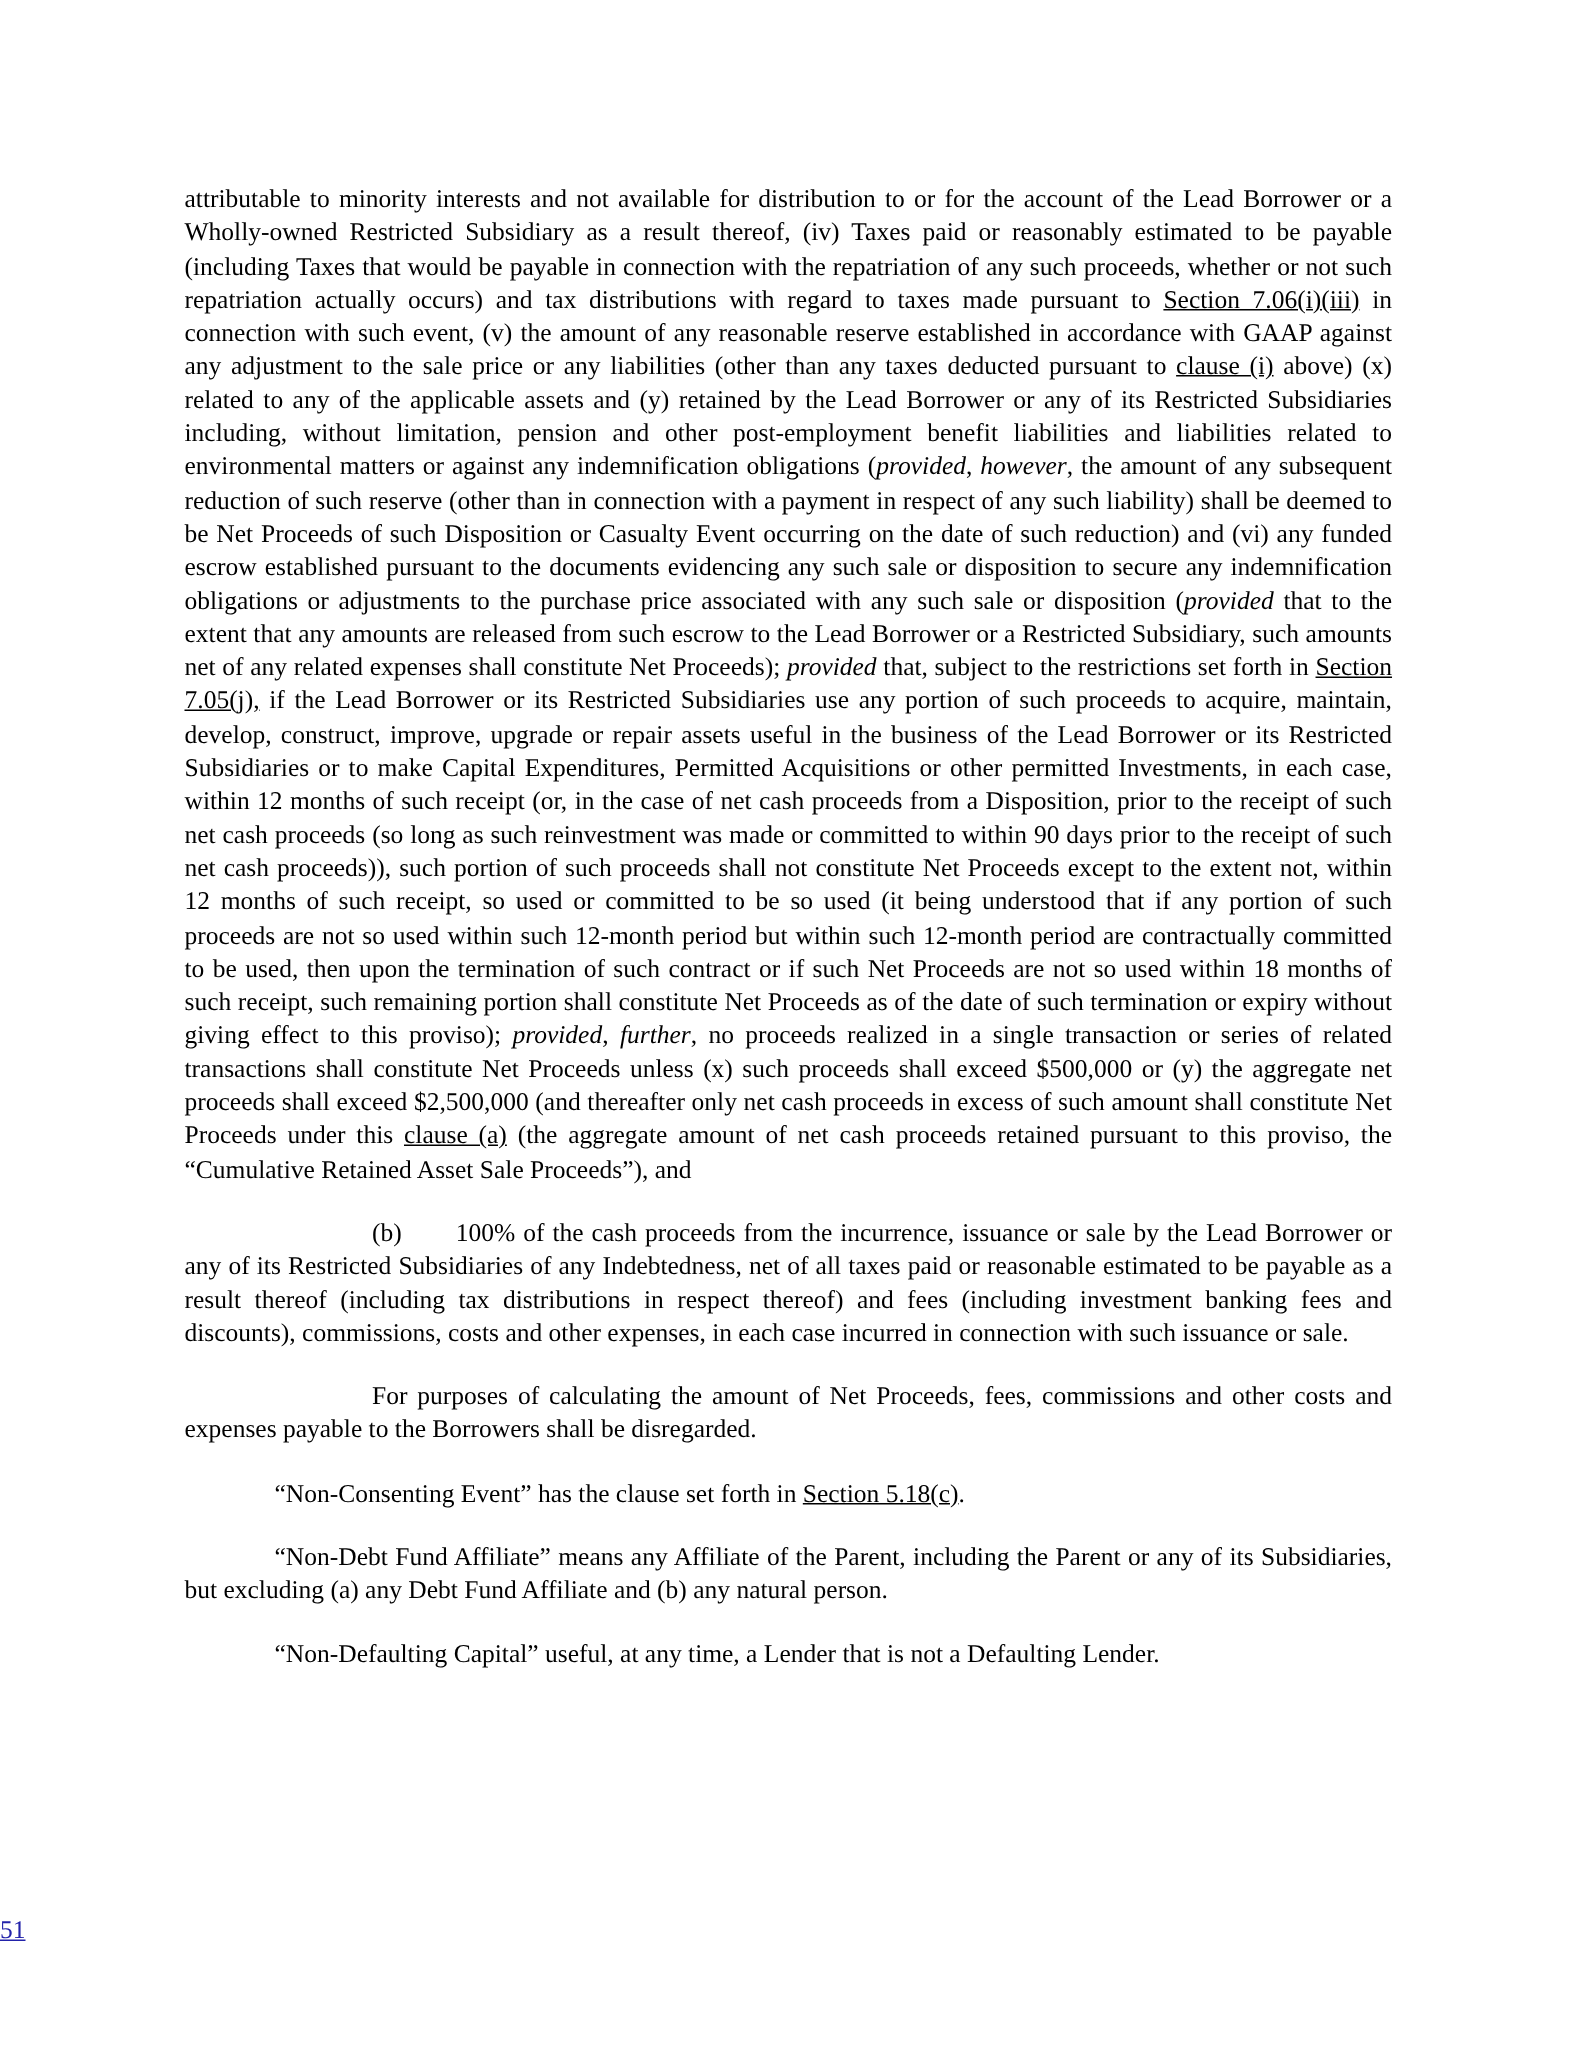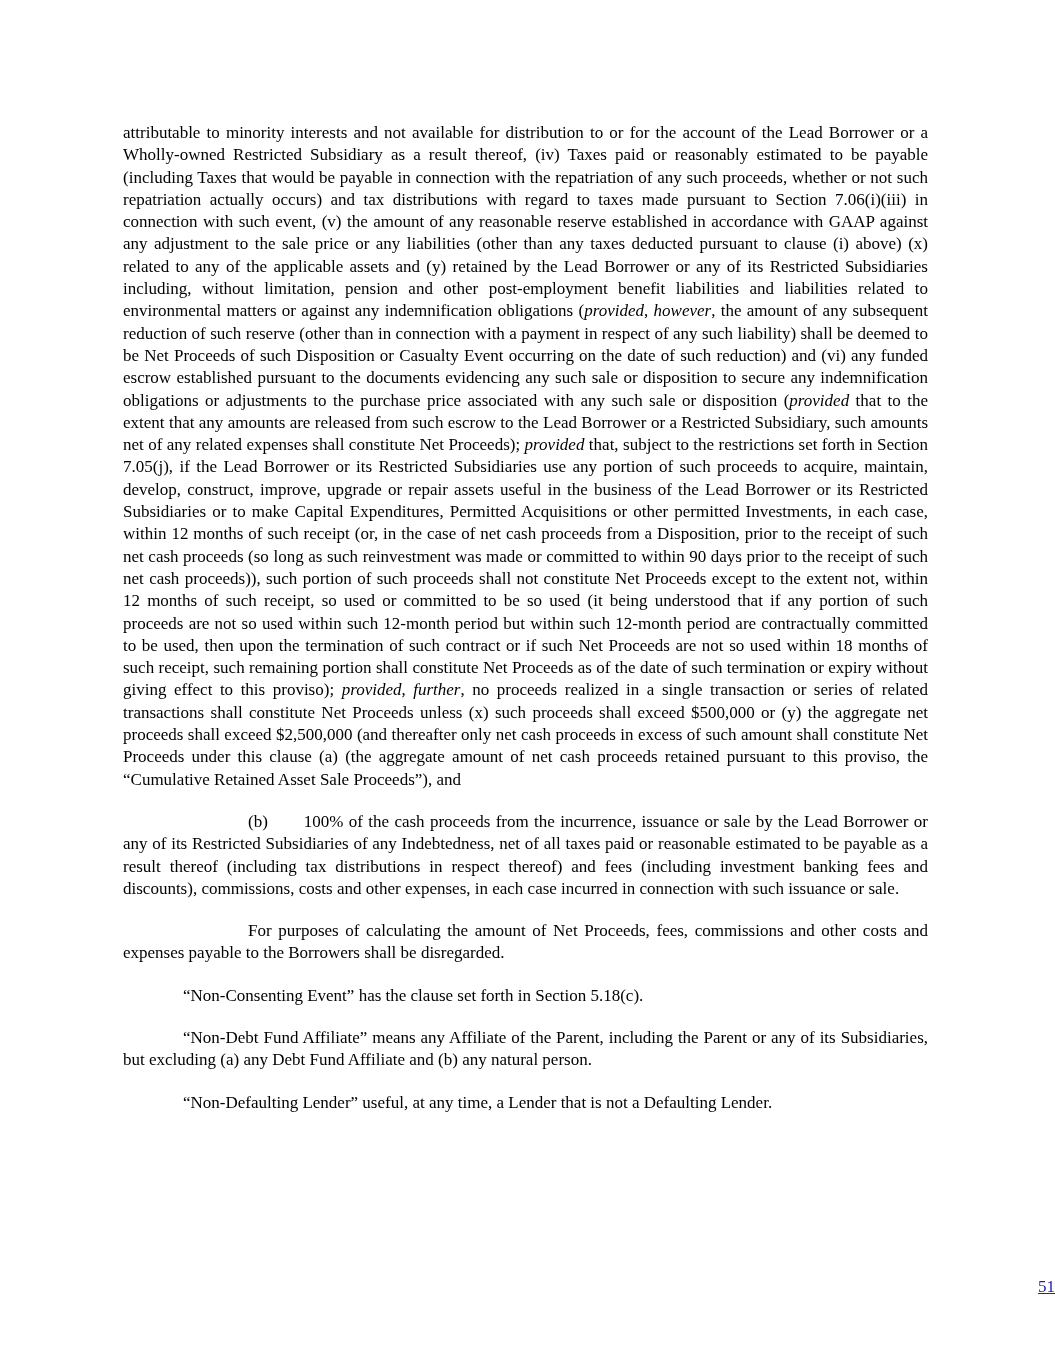--- a/index.html
+++ b/index.html
@@ -27,45 +27,45 @@
     width: 805px;
   }
   p.para {
     margin: 0 0 20px 0;
     text-align: justify;
   }
   p.indent-lg { text-indent: 125px; }
   p.indent-sm { text-indent: 60px; }
   .b { font-weight: 400; }
   .i { font-style: italic; }
-  .u { }
+  .u { text-decoration: underline; }
   .tab { display: inline-block; width: 36px; }
   .footer {
     position: absolute;
     top: 1276px;
     left: 0;
     width: 100%;
-    text-align: right;
+    text-align: left;
   }
   .page-num {
     color: var(--link-color, #2222aa);
     text-decoration: underline;
     cursor: pointer;
     font-size: 17px;
   }
 </style>
 </head>
 <body style="color: rgb(0, 0, 0); background: rgb(255, 255, 255);">
 
 <div class="page">
   <div class="doc-body">
     <p class="para"><span>attributable to minority interests and not available for distribution to or for the account of the Lead Borrower or a Wholly-owned Restricted Subsidiary as a result thereof, (iv) Taxes paid or reasonably estimated to be payable (including Taxes that would be payable in connection with the repatriation of any such proceeds, whether or not such repatriation actually occurs) and tax distributions with regard to taxes made pursuant to </span><span class="u">Section 7.06(i)(iii)</span><span> in connection with such event, (v) the amount of any reasonable reserve established in accordance with GAAP against any adjustment to the sale price or any liabilities (other than any taxes deducted pursuant to </span><span class="u">clause (i)</span><span> above) (x) related to any of the applicable assets and (y) retained by the Lead Borrower or any of its Restricted Subsidiaries including, without limitation, pension and other post-employment benefit liabilities and liabilities related to environmental matters or against any indemnification obligations (</span><span class="i">provided</span><span>, </span><span class="i">however</span><span>, the amount of any subsequent reduction of such reserve (other than in connection with a payment in respect of any such liability) shall be deemed to be Net Proceeds of such Disposition or Casualty Event occurring on the date of such reduction) and (vi) any funded escrow established pursuant to the documents evidencing any such sale or disposition to secure any indemnification obligations or adjustments to the purchase price associated with any such sale or disposition (</span><span class="i">provided</span><span> that to the extent that any amounts are released from such escrow to the Lead Borrower or a Restricted Subsidiary, such amounts net of any related expenses shall constitute Net Proceeds); </span><span class="i">provided</span><span> that, subject to the restrictions set forth in </span><span class="u">Section 7.05(j),</span><span> if the Lead Borrower or its Restricted Subsidiaries use any portion of such proceeds to acquire, maintain, develop, construct, improve, upgrade or repair assets useful in the business of the Lead Borrower or its Restricted Subsidiaries or to make Capital Expenditures, Permitted Acquisitions or other permitted Investments, in each case, within 12 months of such receipt (or, in the case of net cash proceeds from a Disposition, prior to the receipt of such net cash proceeds (so long as such reinvestment was made or committed to within 90 days prior to the receipt of such net cash proceeds)), such portion of such proceeds shall not constitute Net Proceeds except to the extent not, within 12 months of such receipt, so used or committed to be so used (it being understood that if any portion of such proceeds are not so used within such 12-month period but within such 12-month period are contractually committed to be used, then upon the termination of such contract or if such Net Proceeds are not so used within 18 months of such receipt, such remaining portion shall constitute Net Proceeds as of the date of such termination or expiry without giving effect to this proviso); </span><span class="i">provided</span><span>, </span><span class="i">further</span><span>, no proceeds realized in a single transaction or series of related transactions shall constitute Net Proceeds unless (x) such proceeds shall exceed $500,000 or (y) the aggregate net proceeds shall exceed $2,500,000 (and thereafter only net cash proceeds in excess of such amount shall constitute Net Proceeds under this </span><span class="u">clause (a)</span><span> (the aggregate amount of net cash proceeds retained pursuant to this proviso, the “</span><span class="b">Cumulative Retained Asset Sale Proceeds</span><span>”), and</span></p>
     <p class="para indent-lg"><span>(b)</span><span class="tab"></span><span>100% of the cash proceeds from the incurrence, issuance or sale by the Lead Borrower or any of its Restricted Subsidiaries of any Indebtedness, net of all taxes paid or reasonable estimated to be payable as a result thereof (including tax distributions in respect thereof) and fees (including investment banking fees and discounts), commissions, costs and other expenses, in each case incurred in connection with such issuance or sale.</span></p>
     <p class="para indent-lg"><span>For purposes of calculating the amount of Net Proceeds, fees, commissions and other costs and expenses payable to the Borrowers shall be disregarded.</span></p>
     <p class="para indent-sm"><span>“</span><span class="b">Non-Consenting Event</span><span>” has the clause set forth in </span><span class="u">Section 5.18(c)</span><span>.</span></p>
     <p class="para indent-sm"><span>“</span><span class="b">Non-Debt Fund Affiliate</span><span>” means any Affiliate of the Parent, including the Parent or any of its Subsidiaries, but excluding (a) any Debt Fund Affiliate and (b) any natural person.</span></p>
-    <p class="para indent-sm"><span>“</span><span class="b">Non-Defaulting Lender</span><span>” useful, at any time, a Lender that is not a Defaulting Lender.</span></p>
+    <p class="para indent-sm"><span>“</span><span class="b">Non-Defaulting Capital</span><span>” useful, at any time, a Lender that is not a Defaulting Lender.</span></p>
   </div>
 
   <div class="footer">
     <a class="page-num">51</a>
   </div>
 </div>
 
 </body></html>

